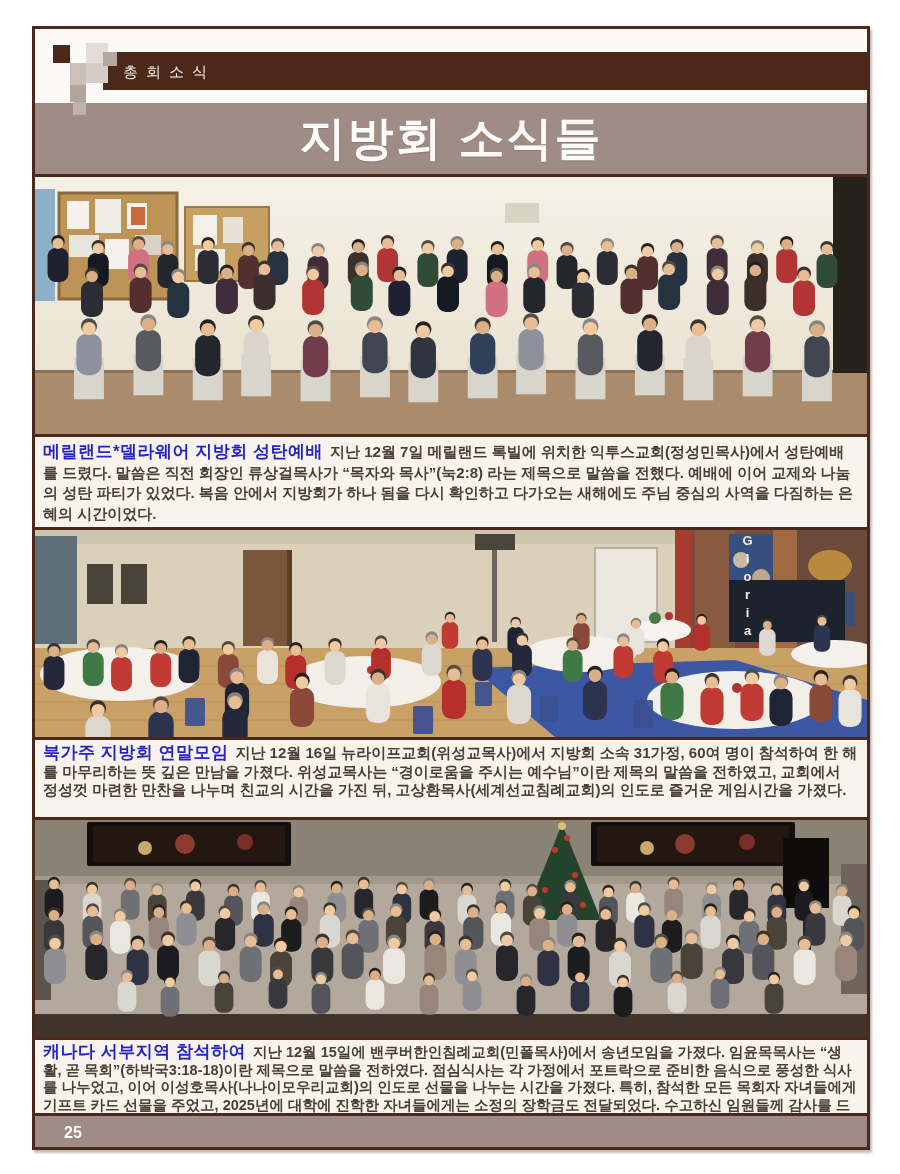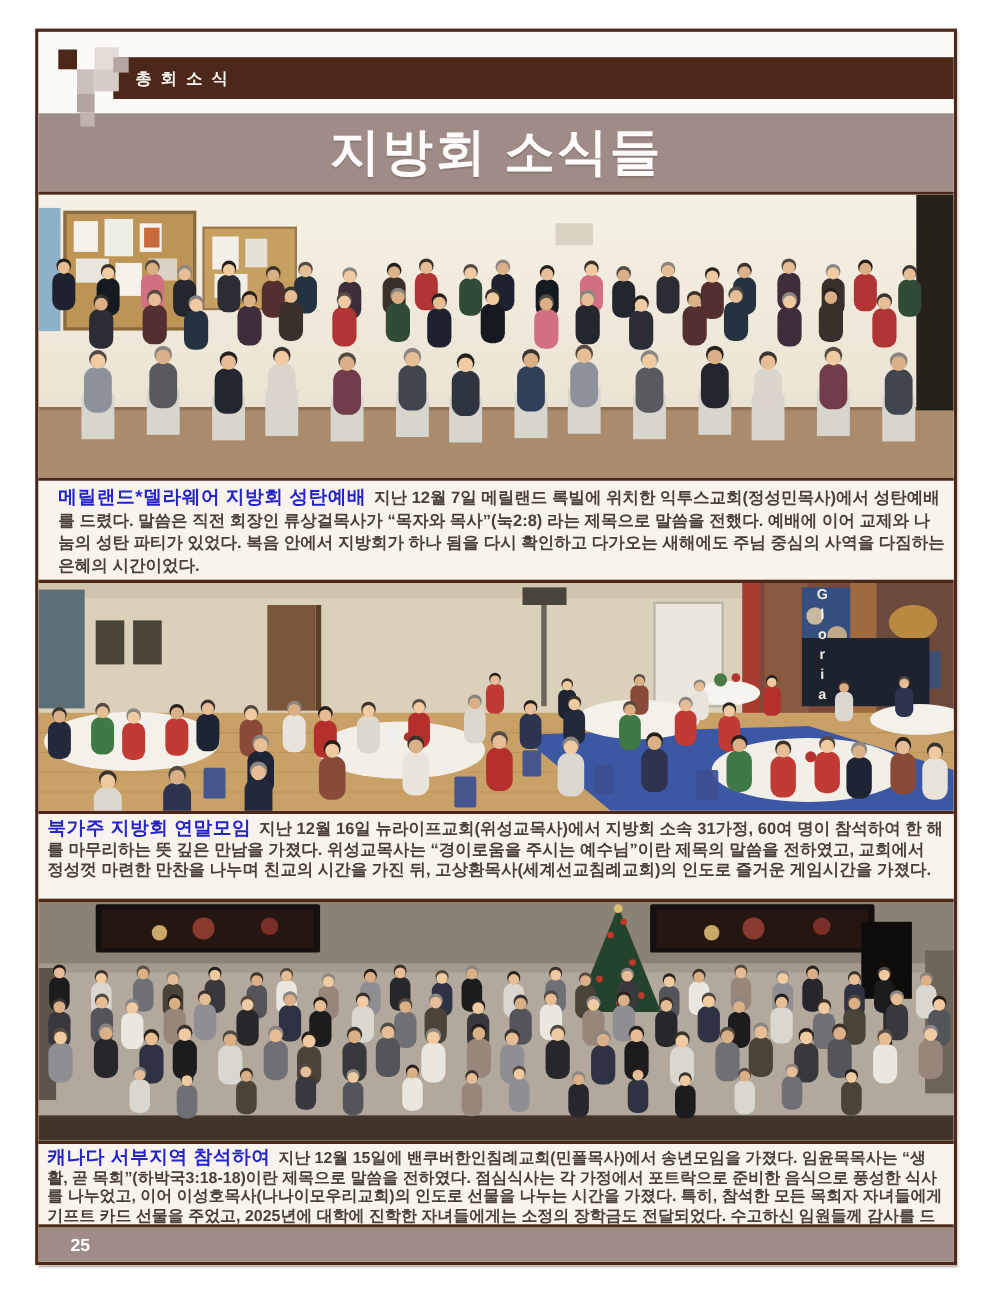--- a/index.html
+++ b/index.html
@@ -21,21 +21,21 @@
     box-shadow:2px 3px 2px rgba(125,108,100,.45);
   }
   
   .masthead{position:relative;height:145px;background:#fcfaf6;border-bottom:3px solid var(--dark-brown);}
   .kicker-band{
     position:absolute;left:68px;right:0;top:23px;height:38px;
     background:var(--dark-brown);
   }
   .kicker{
     display:block;padding-left:20px;line-height:39px;
-    color:#f7f3ee;font-size:15px;font-weight:bold;letter-spacing:8px;
+    color:#f7f3ee;font-size:15px;font-weight:normal;letter-spacing:8px;
   }
   .title-band{
     position:absolute;left:0;right:0;top:74px;height:71px;
     background:var(--taupe);
     display:flex;align-items:center;justify-content:center;
   }
   .page-title{
     margin:0;color:#fdfcfa;font-size:46px;font-weight:bold;letter-spacing:2px;
     text-shadow:0 1px 0 rgba(80,60,50,.25);
     text-align:center;
@@ -55,21 +55,21 @@
     position:absolute;left:706px;top:3px;height:90px;
     writing-mode:vertical-rl;text-orientation:upright;
     color:#f3ece2;font-size:13px;font-weight:bold;letter-spacing:3px;line-height:1;
   }
   
   .caption{
     background:#f8f3ed;border-bottom:3px solid var(--dark-brown);
     overflow:hidden;box-sizing:content-box;
   }
   .caption p{margin:0;padding:5px 8px 0 8px;color:var(--body-text);font-weight:600;}
-  .cap1{height:90px;} .cap1 p{font-size:15px;line-height:20.5px;margin-left:10px;}
+  .cap1{height:90px;} .cap1 p{font-size:15px;line-height:20.5px;}
   .cap2{height:77px;} .cap2 p{font-size:15px;line-height:18.5px;padding-top:4px;}
   .cap3{height:73px;} .cap3 p{font-size:14.5px;line-height:17.5px;padding-top:3px;}
   .article-heading{
     color:var(--heading-blue);font-weight:bold;font-size:17px;margin-right:7px;letter-spacing:.5px;
   }
   
   .folio-band{height:31px;background:var(--taupe);}
   .folio{display:block;padding-left:29px;line-height:34px;color:#fdfdfb;font-size:16px;font-weight:bold;}
 </style>
 </head>

